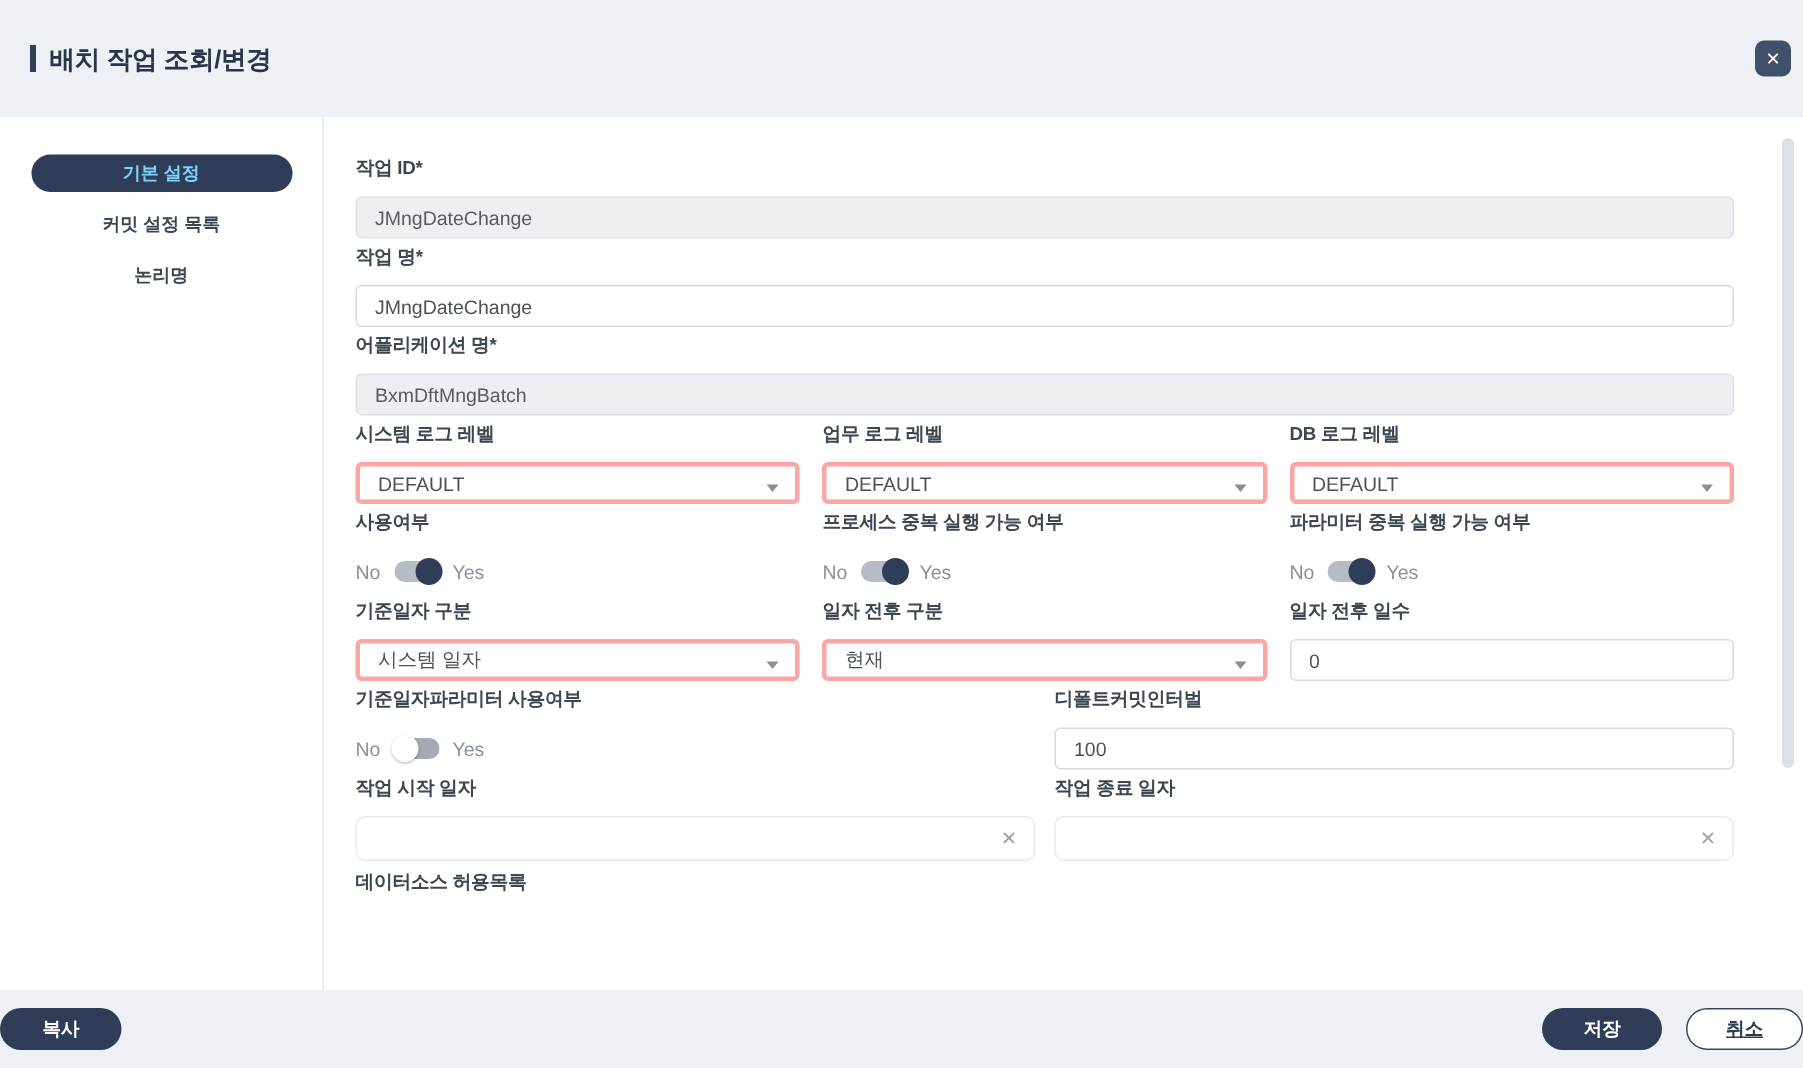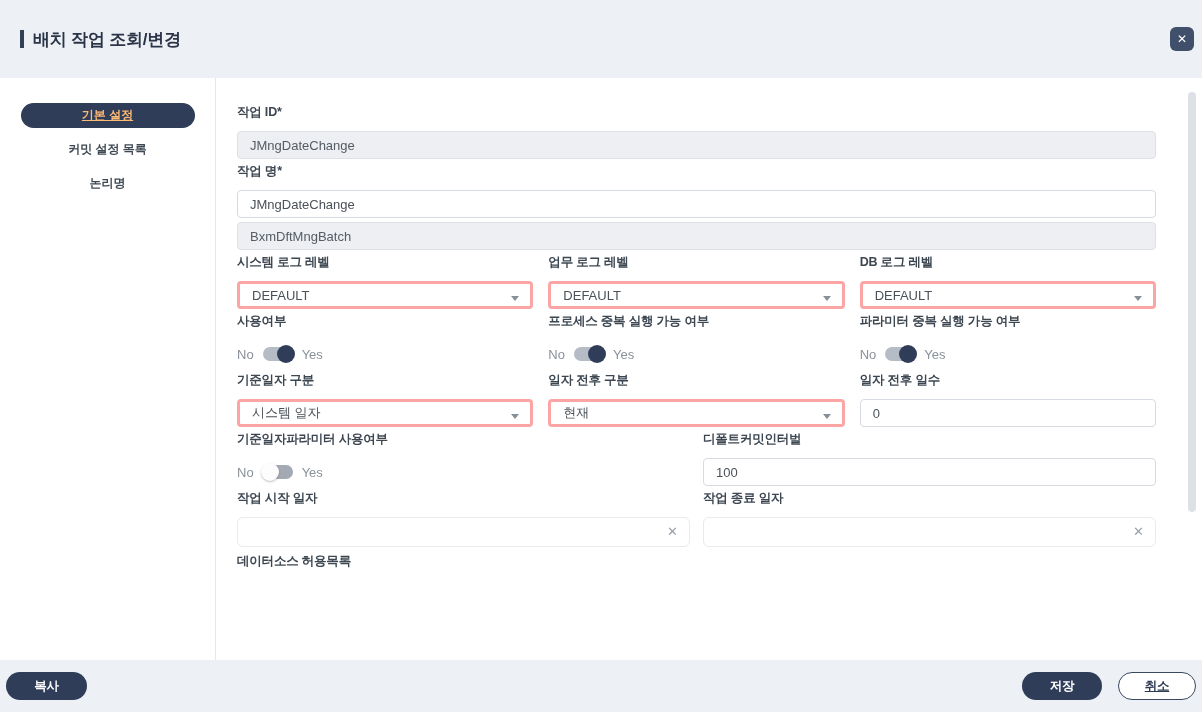--- a/index.html
+++ b/index.html
@@ -13,21 +13,21 @@
   .page-title { font-size:17px; font-weight:700; color:#2b3547; letter-spacing:-0.2px; }
   .close-btn { position:absolute; right:8px; top:27px; width:24px; height:24px; border-radius:6px;
                background:#40506a; color:#fff; display:flex; align-items:center; justify-content:center;
                font-size:12px; cursor:pointer; border:none; }
 
   
   .body { flex:1; background:#fff; display:flex; position:relative; overflow:hidden; }
   .sidebar { width:216px; flex:0 0 216px; border-right:1px solid #e4e8ed; padding-top:25px; }
   .side-item { width:174px; margin:0 auto 7px auto; text-align:center; font-size:12px; font-weight:700;
                color:#3d4752; height:25px; line-height:25px; cursor:pointer; }
-  .side-item.active { background:#2f3d59; color:#fdba74; border-radius:13px;text-decoration:underline; }
+  .side-item.active { background:#2f3d59; color:#7dd3fc; border-radius:13px; }
   .side-item:not(.active) { margin-top:9px; }
 
   .content { flex:1; padding:26px 46px 0 21px; }
   .field-label { font-size:12.5px; font-weight:700; color:#3d4752; margin-bottom:10px; letter-spacing:-0.2px; }
   .field { margin-bottom:4px; }
   .txt-input { width:100%; height:28px; border:1px solid #d6dbe1; border-radius:4px; padding:0 12px;
                font-size:13px; color:#4a5158; font-family:inherit; background:#fff; outline:none; }
   .txt-input[readonly] { background:#edeff2; border-color:#dde1e6; color:#555c64; }
   .grid3 { display:grid; grid-template-columns:repeat(3,1fr); gap:15px; }
   .grid2 { display:grid; grid-template-columns:repeat(2,1fr); gap:13px; }
@@ -49,21 +49,21 @@
   .date-input { position:relative; }
   .date-input .txt-input { border-color:#e7eaee; border-radius:6px; height:30px; }
   .clear-icon { position:absolute; right:12px; top:7px; font-size:13px; color:#9aa1aa; cursor:pointer; line-height:16px; }
 
   .ds-row { display:flex; align-items:center; gap:6px; margin-top:6px; }
   .ds-label { font-size:12.5px; font-weight:700; color:#3d4752; letter-spacing:-0.2px; }
 
   .scroll-thumb { position:absolute; right:6px; top:14px; width:8px; height:420px; border-radius:4px; background:#dde1e7; cursor:pointer; }
 
   
-  .footer { height:52px; flex:0 0 52px; display:flex; align-items:center; padding:0 6px; }
+  .footer { height:52px; flex:0 0 52px; display:flex; align-items:center; padding:0 0; }
   .btn { height:28px; border-radius:14px; font-size:12.5px; font-weight:700; font-family:inherit;
          display:inline-flex; align-items:center; justify-content:center; cursor:pointer; letter-spacing:-0.2px; }
   .btn-dark { background:#2f3d59; color:#fff; border:none; }
   .btn-outline { background:#fff; color:#2f3b52; border:1px solid #3a4760;text-decoration:underline; }
   .btn-copy { width:81px; }
   .btn-save { width:80px; }
   .btn-cancel { width:78px; margin-left:16px; }
   .footer-spacer { flex:1; }
 </style>
 </head>
@@ -93,20 +93,21 @@
         <div class="field-label">작업 ID*</div>
         <input class="txt-input" readonly="" value="JMngDateChange" style="">
       </div>
 
       <div class="field">
         <div class="field-label">작업 명*</div>
         <input class="txt-input" value="JMngDateChange" style="">
       </div>
 
       <div class="field">
+        <div class="field-label">어플리케이션 명*</div>
         <input class="txt-input" readonly="" value="BxmDftMngBatch" style="">
       </div>
 
       <div class="grid3 field">
         <div>
           <div class="field-label">시스템 로그 레벨</div>
           <div class="select">
             <span>DEFAULT</span>
             <span class="caret"></span>
           </div>

